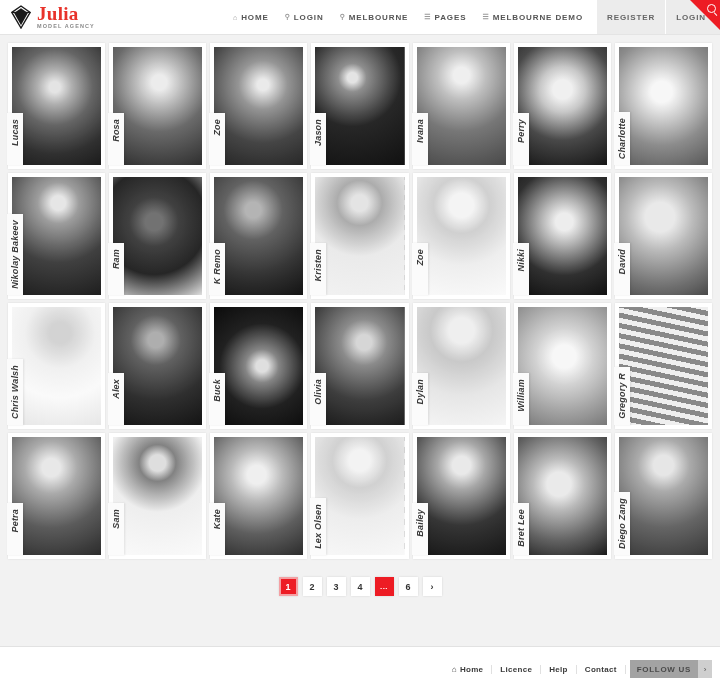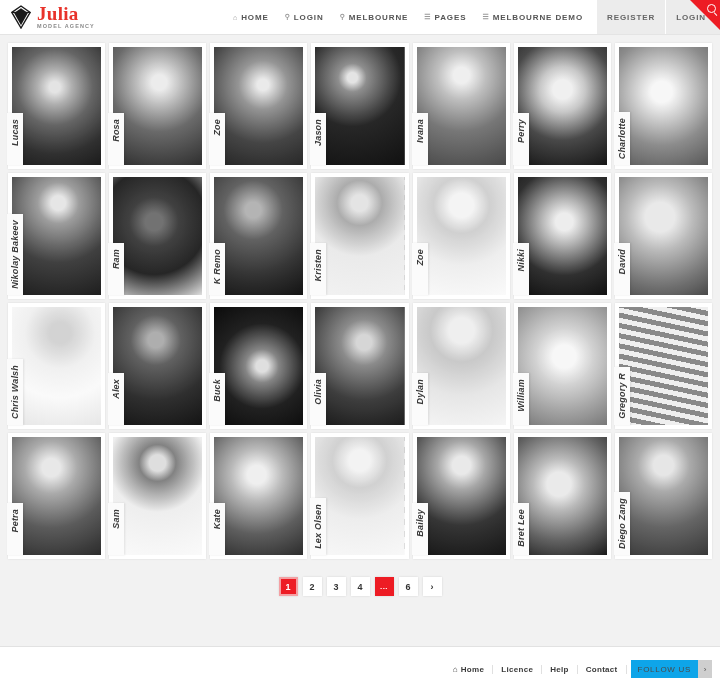--- a/index.html
+++ b/index.html
@@ -160,22 +160,22 @@
     border-right: 1px solid #e0e0e0;
     display: flex; align-items: center; gap: 3px;
     letter-spacing: 0.3px;
   }
   .footer-link:last-of-type { border-right: none; }
   .follow-btn {
     display: flex; align-items: stretch; margin-left: 4px;
     cursor: pointer; height: 18px;
   }
   .follow-label {
-    background: #0ea5e9; color: #4a4a4a;
-    font-size: 8px; font-weight: 400; letter-spacing: 0.7px;
+    background: #a3a3a3; color: #4a4a4a;
+    font-size: 8px; font-weight: 700; letter-spacing: 0.7px;
     display: flex; align-items: center; padding: 4px 7px;
   }
   .follow-arrow {
     background: #cfcfcf; color: #555; font-size: 8px;
     display: flex; align-items: center; justify-content: center;
     width: 14px;
   }
 </style>
 </head>
 <body>

